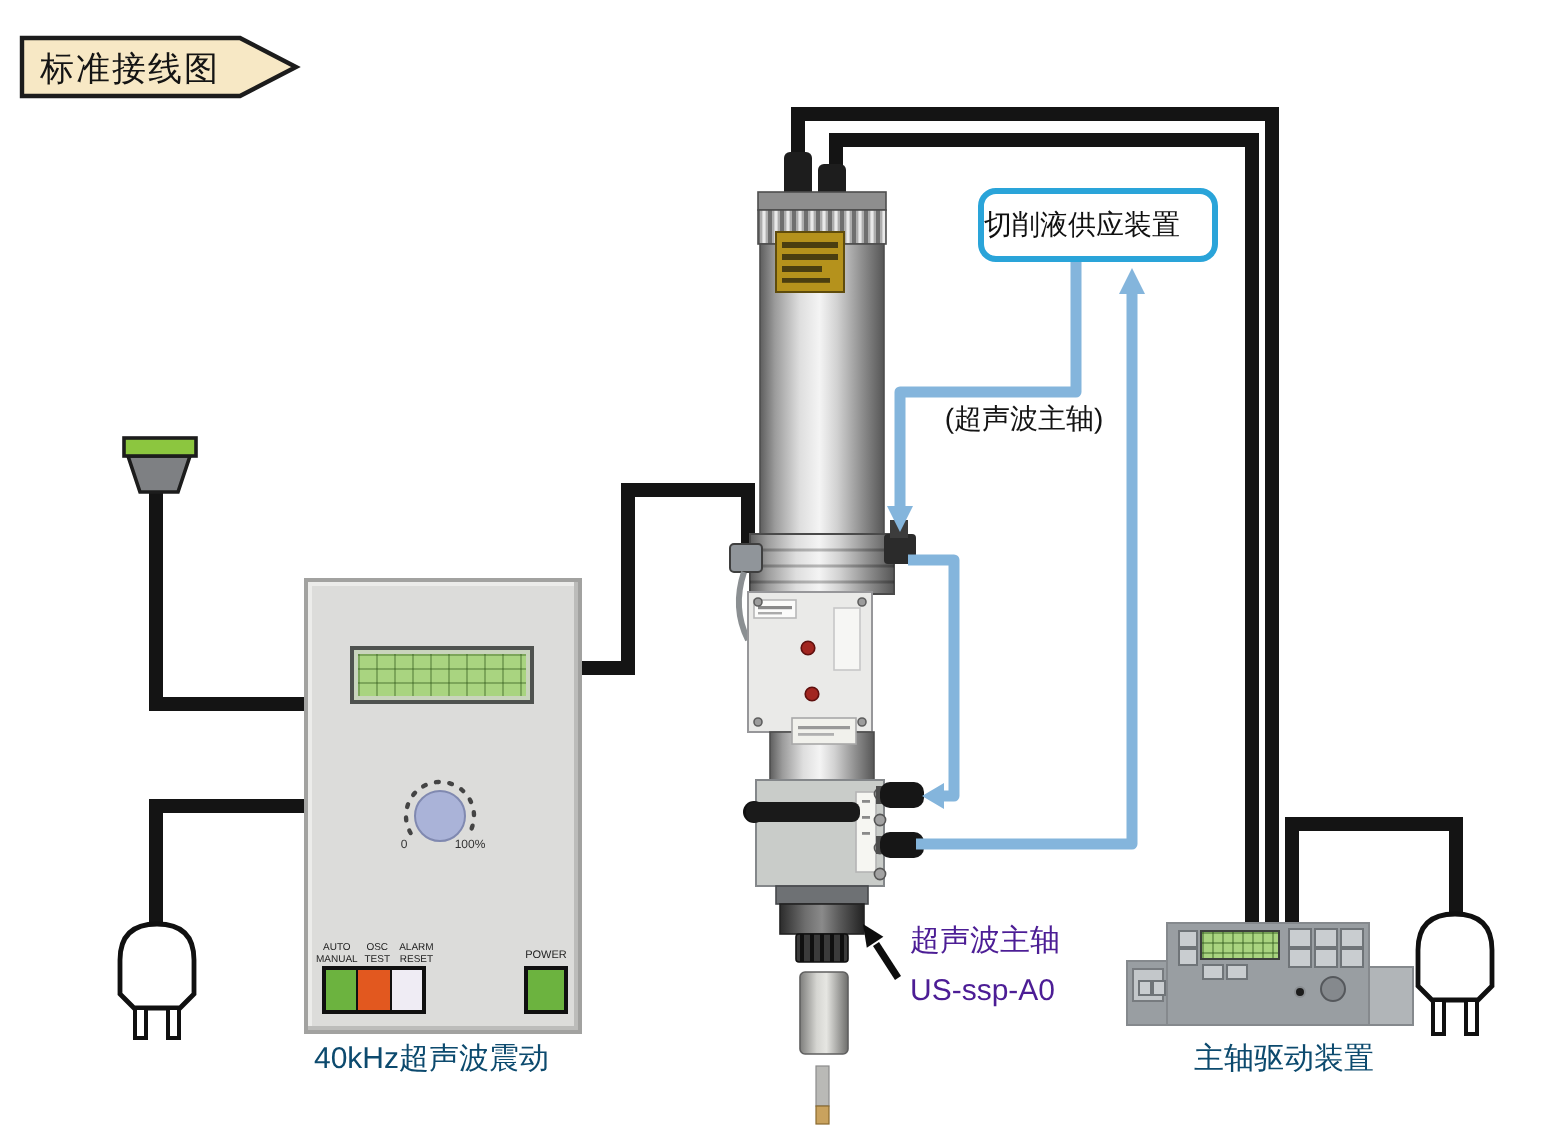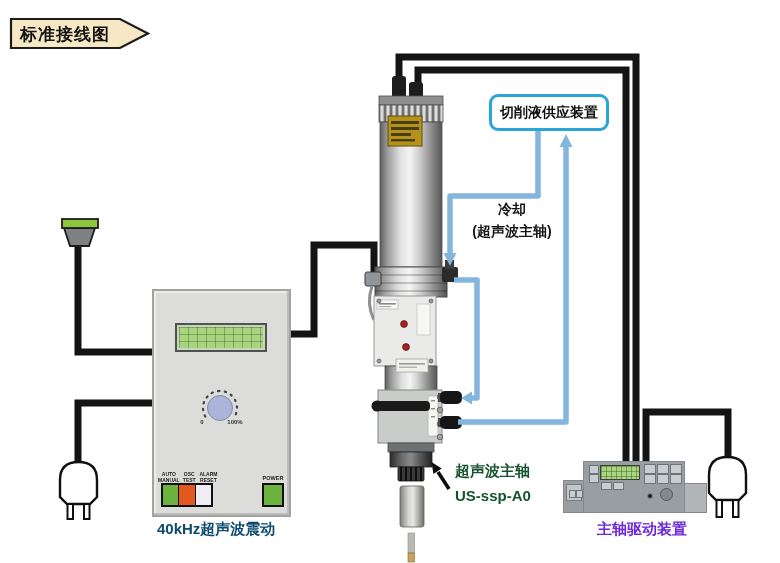--- a/index.html
+++ b/index.html
@@ -1,35 +1,35 @@
 <!DOCTYPE html>
 <html><head>
 <meta charset="utf-8">
 <style>
   html,body{margin:0;padding:0;background:#fff;}
   .stage{position:relative;width:780px;height:563px;background:#ffffff;overflow:hidden;
          font-family:"Liberation Sans","DejaVu Sans",sans-serif;color:#1a1a1a;}
   .abs{position:absolute;box-sizing:border-box;}
   svg{display:block;}
   .art{position:absolute;left:0;top:0;z-index:1;}
-  .layer{z-index:2;font-weight:bold;}
+  .layer{z-index:2;}
 
   
   .banner-text{left:20px;top:23px;font-size:17px;letter-spacing:1px;color:#141414;}
 
   
   .coolant-box{left:489px;top:94px;width:120px;height:37px;background:#ffffff;
                border:3px solid #2aa4d9;border-radius:9px;display:flex;align-items:center;
-               justify-content:center;font-size:14px;color:#101010;}
+               font-size:14px;color:#101010;}
 
   
   .cooling-note{left:452px;top:198px;width:120px;text-align:center;font-size:14px;line-height:22px;color:#141414;}
 
   
-  .spindle-label{left:455px;top:458px;font-size:15px;line-height:25px;color:#14532d;}
+  .spindle-label{left:455px;top:458px;font-size:15px;line-height:25px;color:#4c1d95;}
 
   
   .osc-box{left:152px;top:289px;width:139px;height:228px;background:#dcdcda;
            border:2px solid #a2a2a0;box-shadow:inset -2px -2px 0 #bcbcba, inset 2px 2px 0 #ececea;}
   .osc-lcd{left:21px;top:32px;width:92px;height:29px;border:2px solid #4f524f;background:#c9d4bd;padding:2px;}
   .lcd-grid{width:100%;height:100%;background-color:#a9d480;
             background-image:linear-gradient(rgba(40,80,20,.35) 1px,transparent 1px),
                              linear-gradient(90deg,rgba(40,80,20,.35) 1px,transparent 1px);
             background-size:9px 7px;}
   .knob-svg{left:36px;top:88px;}
@@ -52,21 +52,21 @@
   .drv-b{left:0;top:19px;width:21px;height:33px;}
   .drv-c{left:121px;top:22px;width:23px;height:30px;background:#b1b5b8;}
   .drv-lcd{left:37px;top:4px;width:40px;height:15px;border:1px solid #3c3f3c;background-color:#a9d480;
            background-image:linear-gradient(rgba(40,80,20,.4) 1px,transparent 1px),
                             linear-gradient(90deg,rgba(40,80,20,.4) 1px,transparent 1px);
            background-size:5px 5px;}
   .drv-btn{position:absolute;background:#c9cdd0;border:1px solid #6f7478;}
   .drv-subpanel{left:3px;top:23px;width:16px;height:17px;background:#c3c7ca;border:1px solid #777b7f;}
   .drv-ind{left:84px;top:32px;width:6px;height:6px;background:#1c1c1c;border:1px solid #8a8e92;border-radius:50%;}
   .drv-knob{left:97px;top:27px;width:13px;height:13px;background:#85898d;border:1px solid #55585c;border-radius:50%;}
-  .drv-caption{left:597px;top:520px;font-size:15px;color:#6d28d9;}
+  .drv-caption{left:597px;top:520px;font-size:15px;color:#0c4a6e;}
 </style>
 </head>
 <body>
 
 <div class="stage">
 
   <svg class="art" width="780" height="563" viewBox="0 0 780 563">
     <defs>
       <linearGradient id="metal" x1="0" y1="0" x2="1" y2="0">
         <stop offset="0" stop-color="#5e5e5e"></stop>
@@ -203,21 +203,20 @@
     <polygon points="11,19 120,19 148,33.5 120,48 11,48" fill="#f7e8c5" stroke="#1c1c1c" stroke-width="2.2"></polygon>
   </svg>
 
   <div class="abs layer banner-text">标准接线图</div>
 
   <div class="abs layer coolant-box">
     <span>切削液供应装置</span>
   </div>
 
   <div class="abs layer cooling-note">
-    <div>冷却</div>
     <div>(超声波主轴)</div>
   </div>
 
   <div class="abs layer spindle-label">
     <div>超声波主轴</div>
     <div>US-ssp-A0</div>
   </div>
 
   <div class="abs layer osc-box">
     <div class="abs osc-lcd">

